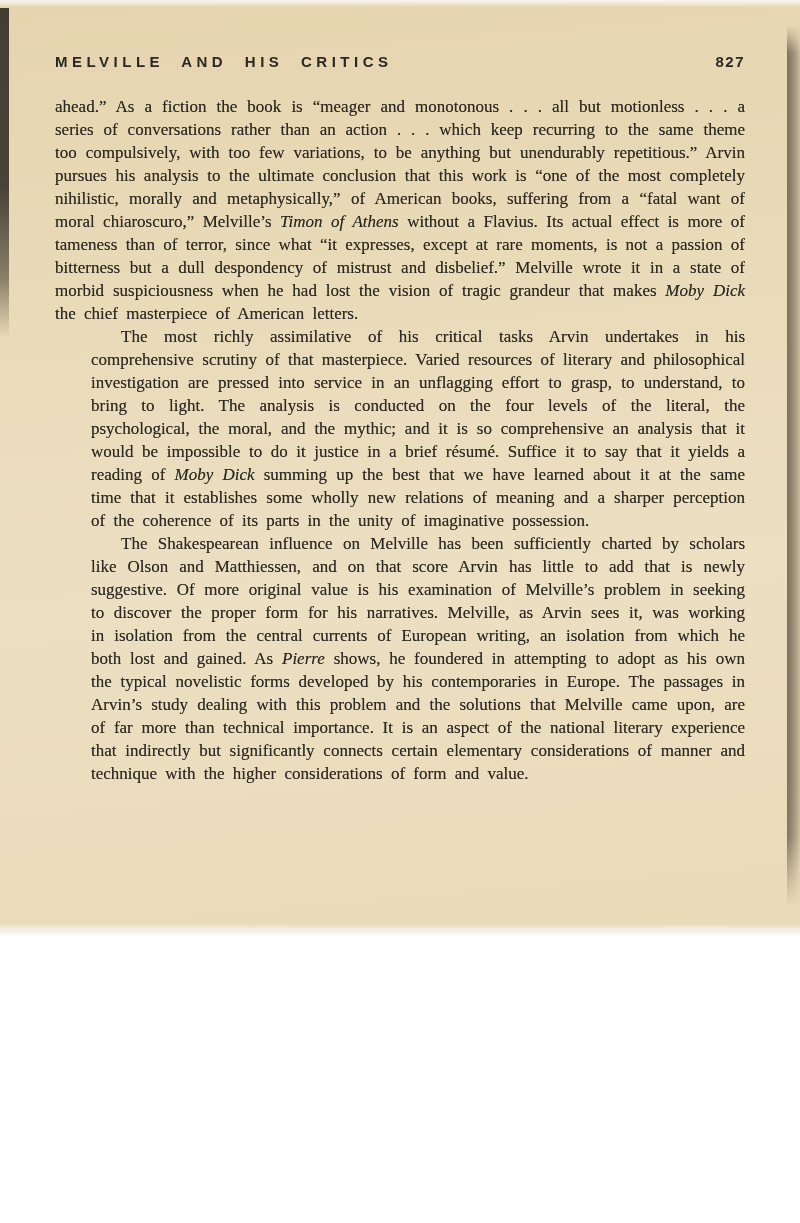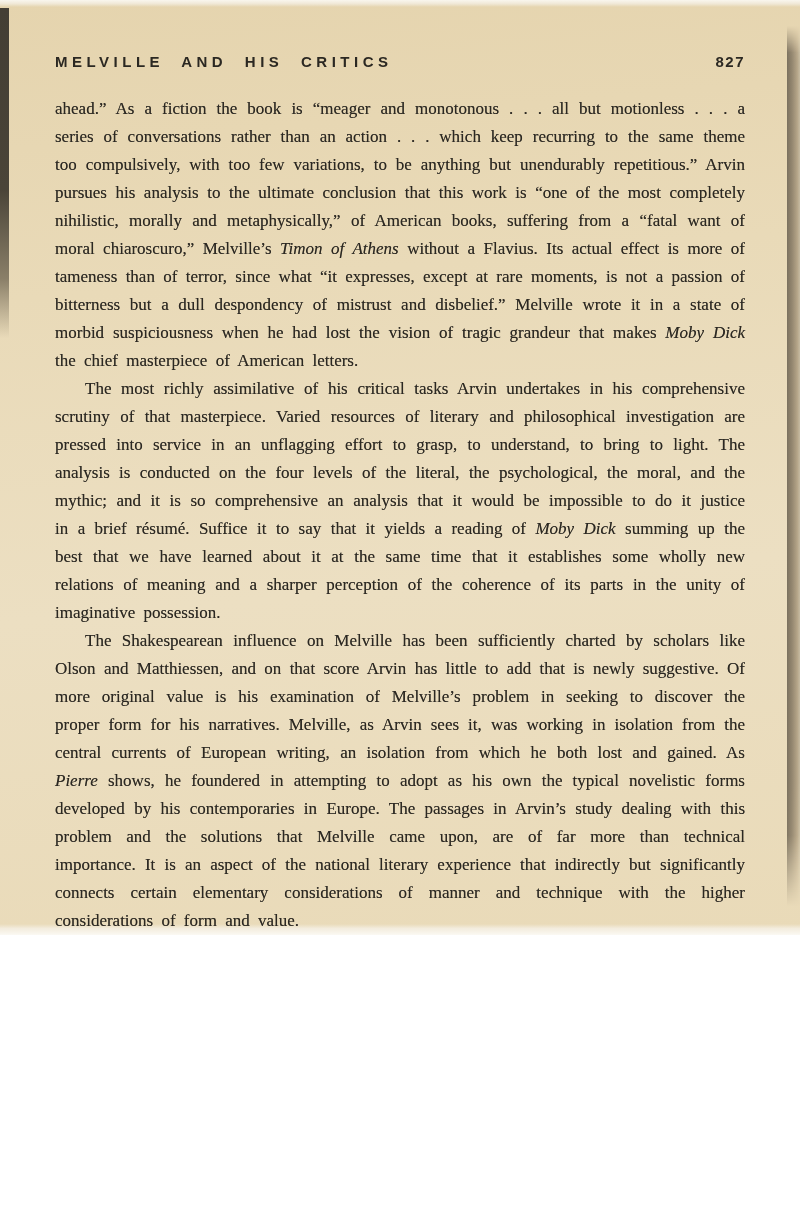--- a/index.html
+++ b/index.html
@@ -63,31 +63,32 @@
     word-spacing: 9px;
   }
   .running-head .folio {
     letter-spacing: 1.5px;
   }
   
   .body-text {
     position: absolute;
     top: 95px; left: 55px; width: 690px;
     font-size: 17px;
-    line-height: 28px;
+    line-height: 23px;
     color: var(--ink, #2b2822);
     text-align: justify;
     word-spacing: 4px;
     text-shadow: 0 0 0.5px rgba(43,40,34,0.55);
   }
   .body-text p.para {
     margin: 0;
   }
   .body-text p.para.indent {
     text-indent: 30px;
+    margin-left: 36px;
   }
   
   .signature {
     position: absolute;
     top: 1019px; left: 55px; width: 690px;
     box-sizing: border-box;
     padding-right: 48px;
     text-align: right;
     font-family: "Liberation Sans", "DejaVu Sans", sans-serif;
     font-weight: bold;

